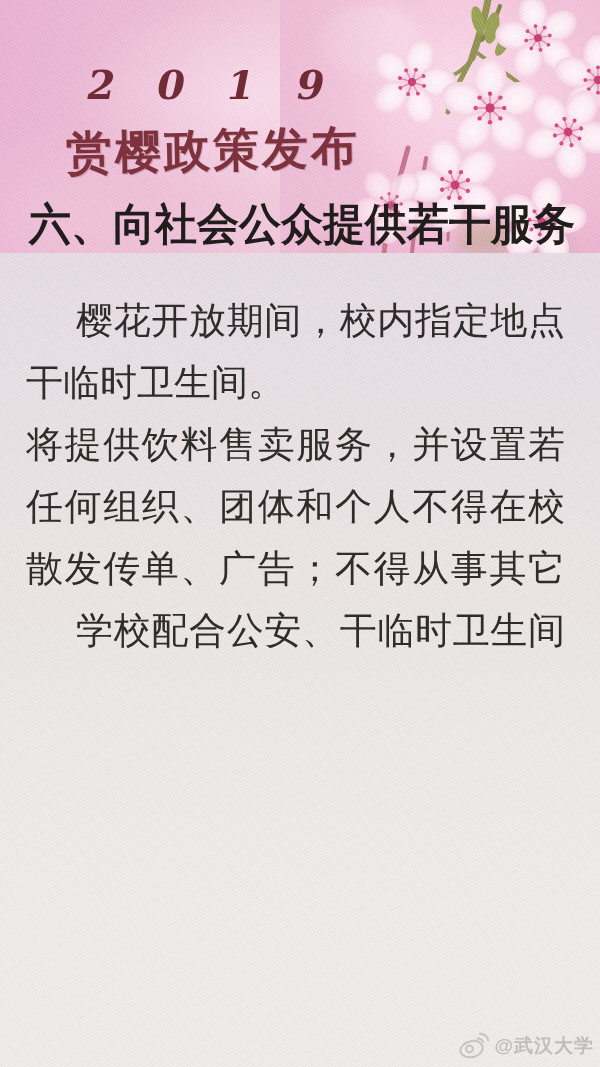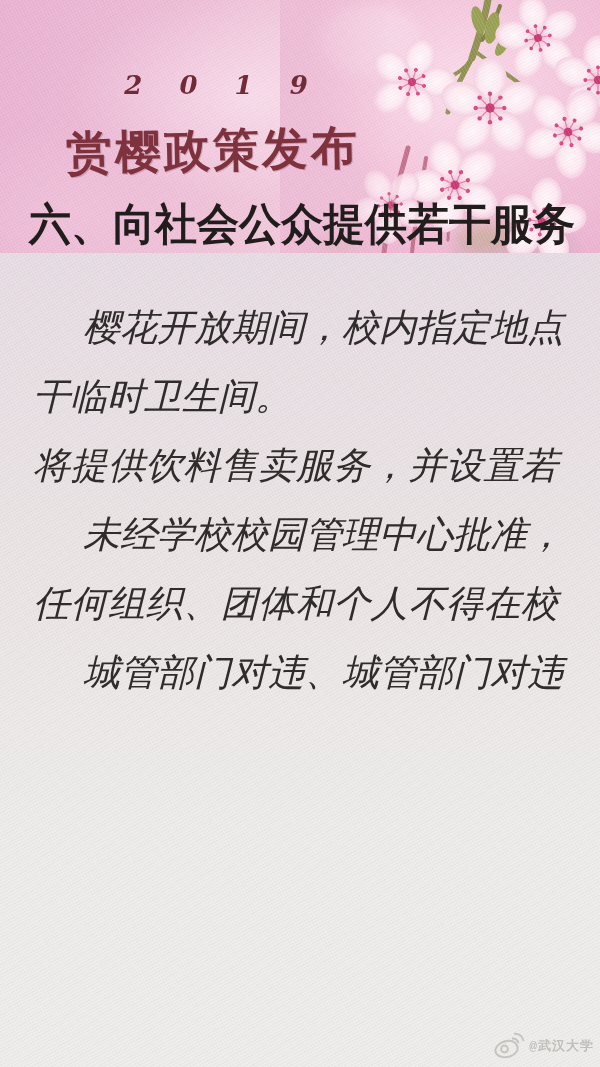--- a/index.html
+++ b/index.html
@@ -17,23 +17,23 @@
       linear-gradient(104deg,#e9b2d1 0%,#edbcd6 28%,#f2cbdc 55%,#efc5d8 100%);
   }
   .header::after{ 
     content:"";position:absolute;inset:0;pointer-events:none;z-index:3;
     background:
       repeating-linear-gradient(63deg, rgba(255,255,255,.10) 0 1px, rgba(255,255,255,0) 1px 3px),
       repeating-linear-gradient(-27deg, rgba(120,90,110,.04) 0 1px, rgba(0,0,0,0) 1px 3px);
   }
   .photo{position:absolute;top:0;right:0;z-index:1;display:block;}
   .year{
-    position:absolute;top:62px;left:48px;width:350px;z-index:4;
+    position:absolute;top:62px;left:38px;width:350px;z-index:4;
     text-align:center;font-family:"DejaVu Serif",serif;font-style:italic;font-weight:600;
-    font-size:26px;letter-spacing:14px;line-height:46px;white-space:nowrap;
+    font-size:40px;letter-spacing:14px;line-height:46px;white-space:nowrap;
   }
   .slogan{
     position:absolute;top:124px;left:40px;width:346px;z-index:4;
     text-align:center;font-family:"DejaVu Serif",serif;font-weight:700;
     font-size:46px;letter-spacing:3px;line-height:52px;white-space:nowrap;
     transform:rotate(-1.2deg);
     text-shadow:1px 1px 0 rgba(110,43,54,.25);
   }
   .section-heading{
     position:absolute;bottom:0px;left:29px;z-index:4;
@@ -44,33 +44,33 @@
   
   .body-section{
     position:absolute;top:253px;left:0;width:600px;height:814px;
     background:
       repeating-linear-gradient(63deg, rgba(255,255,255,.14) 0 1px, rgba(255,255,255,0) 1px 3px),
       repeating-linear-gradient(-27deg, rgba(122,106,116,.05) 0 1px, rgba(0,0,0,0) 1px 3px),
       linear-gradient(180deg,#e6dbe2 0%,#e8e0e3 22%,#eae5e5 45%,#ecebe9 70%,#edecea 100%);
   }
   .content{position:absolute;top:36px;left:25px;width:541px;z-index:2;}
   .line{
-    margin:8px;font-size:37px;line-height:61px;letter-spacing:0;
+    margin:1px;font-size:37px;line-height:61px;letter-spacing:0;
     font-family:"Liberation Serif",serif;font-weight:400;
-    text-align:justify;text-align-last:justify;white-space:nowrap;font-style:italic;
+    text-align:justify;text-align-last:justify;white-space:nowrap;
   }
   .p-first{text-indent:50px;}
   .p-last{text-align-last:left;}
   
   .watermark{
     position:absolute;right:6px;bottom:8px;z-index:6;
     display:flex;align-items:center;gap:4px;opacity:.75;
   }
   .watermark-text{
-    font-family:Liberation Mono, monospace;font-size:13px;letter-spacing:1px;
+    font-family:Liberation Sans, sans-serif;font-size:19px;letter-spacing:1px;
     font-weight:700;
   }
 </style>
 </head>
 <body>
 
 <div class="page">
 
   <div class="header">
 
@@ -171,24 +171,24 @@
 
     <div class="section-heading" style="color:#211d1d;">六、向社会公众提供若干服务</div>
   </div>
 
   <div class="body-section">
     <div class="content" style="color:#2f2c2b;">
       <p class="line p-first">樱花开放期间，校内指定地点</p>
       <p class="line p-last">干临时卫生间。</p>
       <p class="line">将提供饮料售卖服务，并设置若</p>
 
-      <p class="line p-first">未经学校校园管理中心批准，</p>
       <p class="line">任何组织、团体和个人不得在校</p>
-
-      <p class="line p-first">城管部门对违、城管部门对违</p>
+      <p class="line">散发传单、广告；不得从事其它</p>
+
+      <p class="line p-first">学校配合公安、干临时卫生间</p>
     </div>
   </div>
 
   <div class="watermark">
     <svg width="32" height="27" viewBox="0 0 32 27">
       <g fill="none" stroke="#a09a93" stroke-width="2" opacity=".65">
         <path d="M14 9 C6.5 10 1.5 15.5 2.5 19.5 C3.5 24.5 11 26.5 17 24.5 C23 22.5 26 17.5 24 13.5 C22.3 10.3 18.5 8.4 14 9 Z"></path>
         <circle cx="11.5" cy="17" r="3.4"></circle>
         <path d="M19 6.5 C22 6 24.8 8 25.3 11"></path>
         <path d="M21 1.8 C26 1.2 30 4.4 30.5 9"></path>

